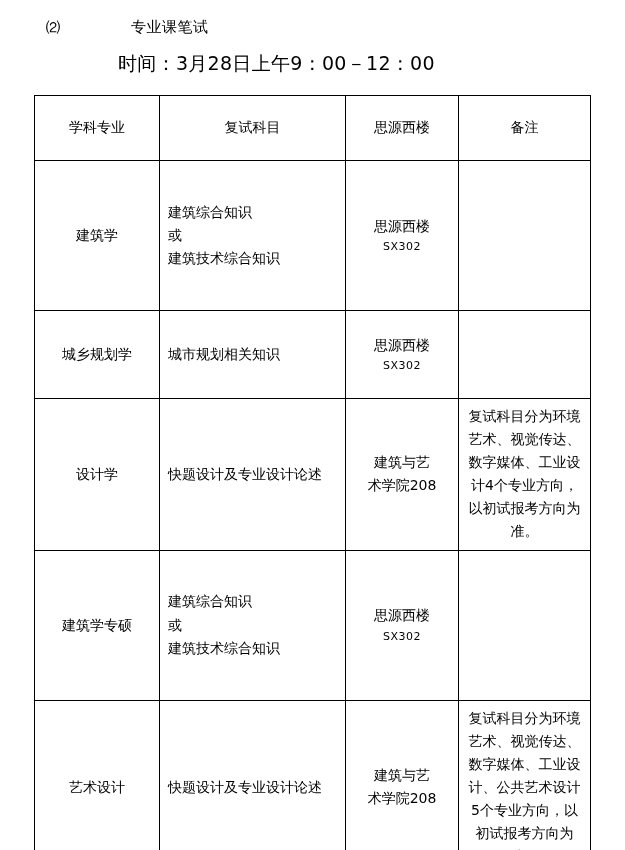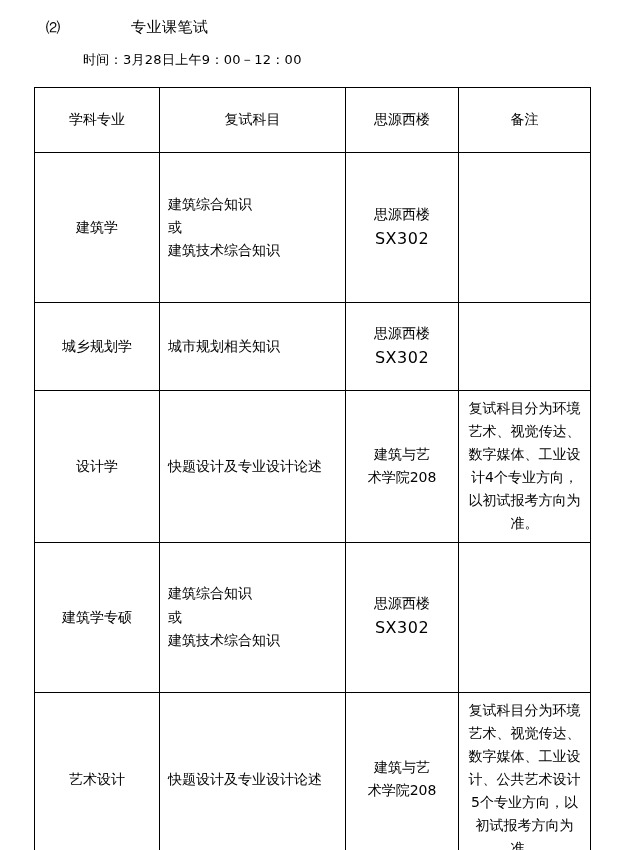--- a/index.html
+++ b/index.html
@@ -33,22 +33,22 @@
     width: 46px;
     flex: none;
     font-size: 14px;
   }
   .heading-text {
     font-size: 15px;
     margin-left: 39px;
   }
   .time-line {
     margin: 14px 0 0 0;
-    padding-left: 83px;
-    font-size: 13px;
+    padding-left: 118px;
+    font-size: 19px;
     letter-spacing: 0.3px;
   }
   table.exam-table {
     border-collapse: collapse;
     margin: 18px 0 0 34px;
     width: 556px;
     table-layout: fixed;
   }
   table.exam-table td, table.exam-table th {
     border: 1px solid #000000;
@@ -84,21 +84,21 @@
     font-size: 13.5px;
     line-height: 1.6;
   }
   .multi-line span {
     display: block;
   }
   .place span {
     display: block;
   }
   .place .room {
-    font-size: 16px;
+    font-size: 11px;
     letter-spacing: 0.5px;
     text-align: center;
   }
 </style>
 </head>
 <body>
 
 <div class="page">
 
   <div class="heading-line">

